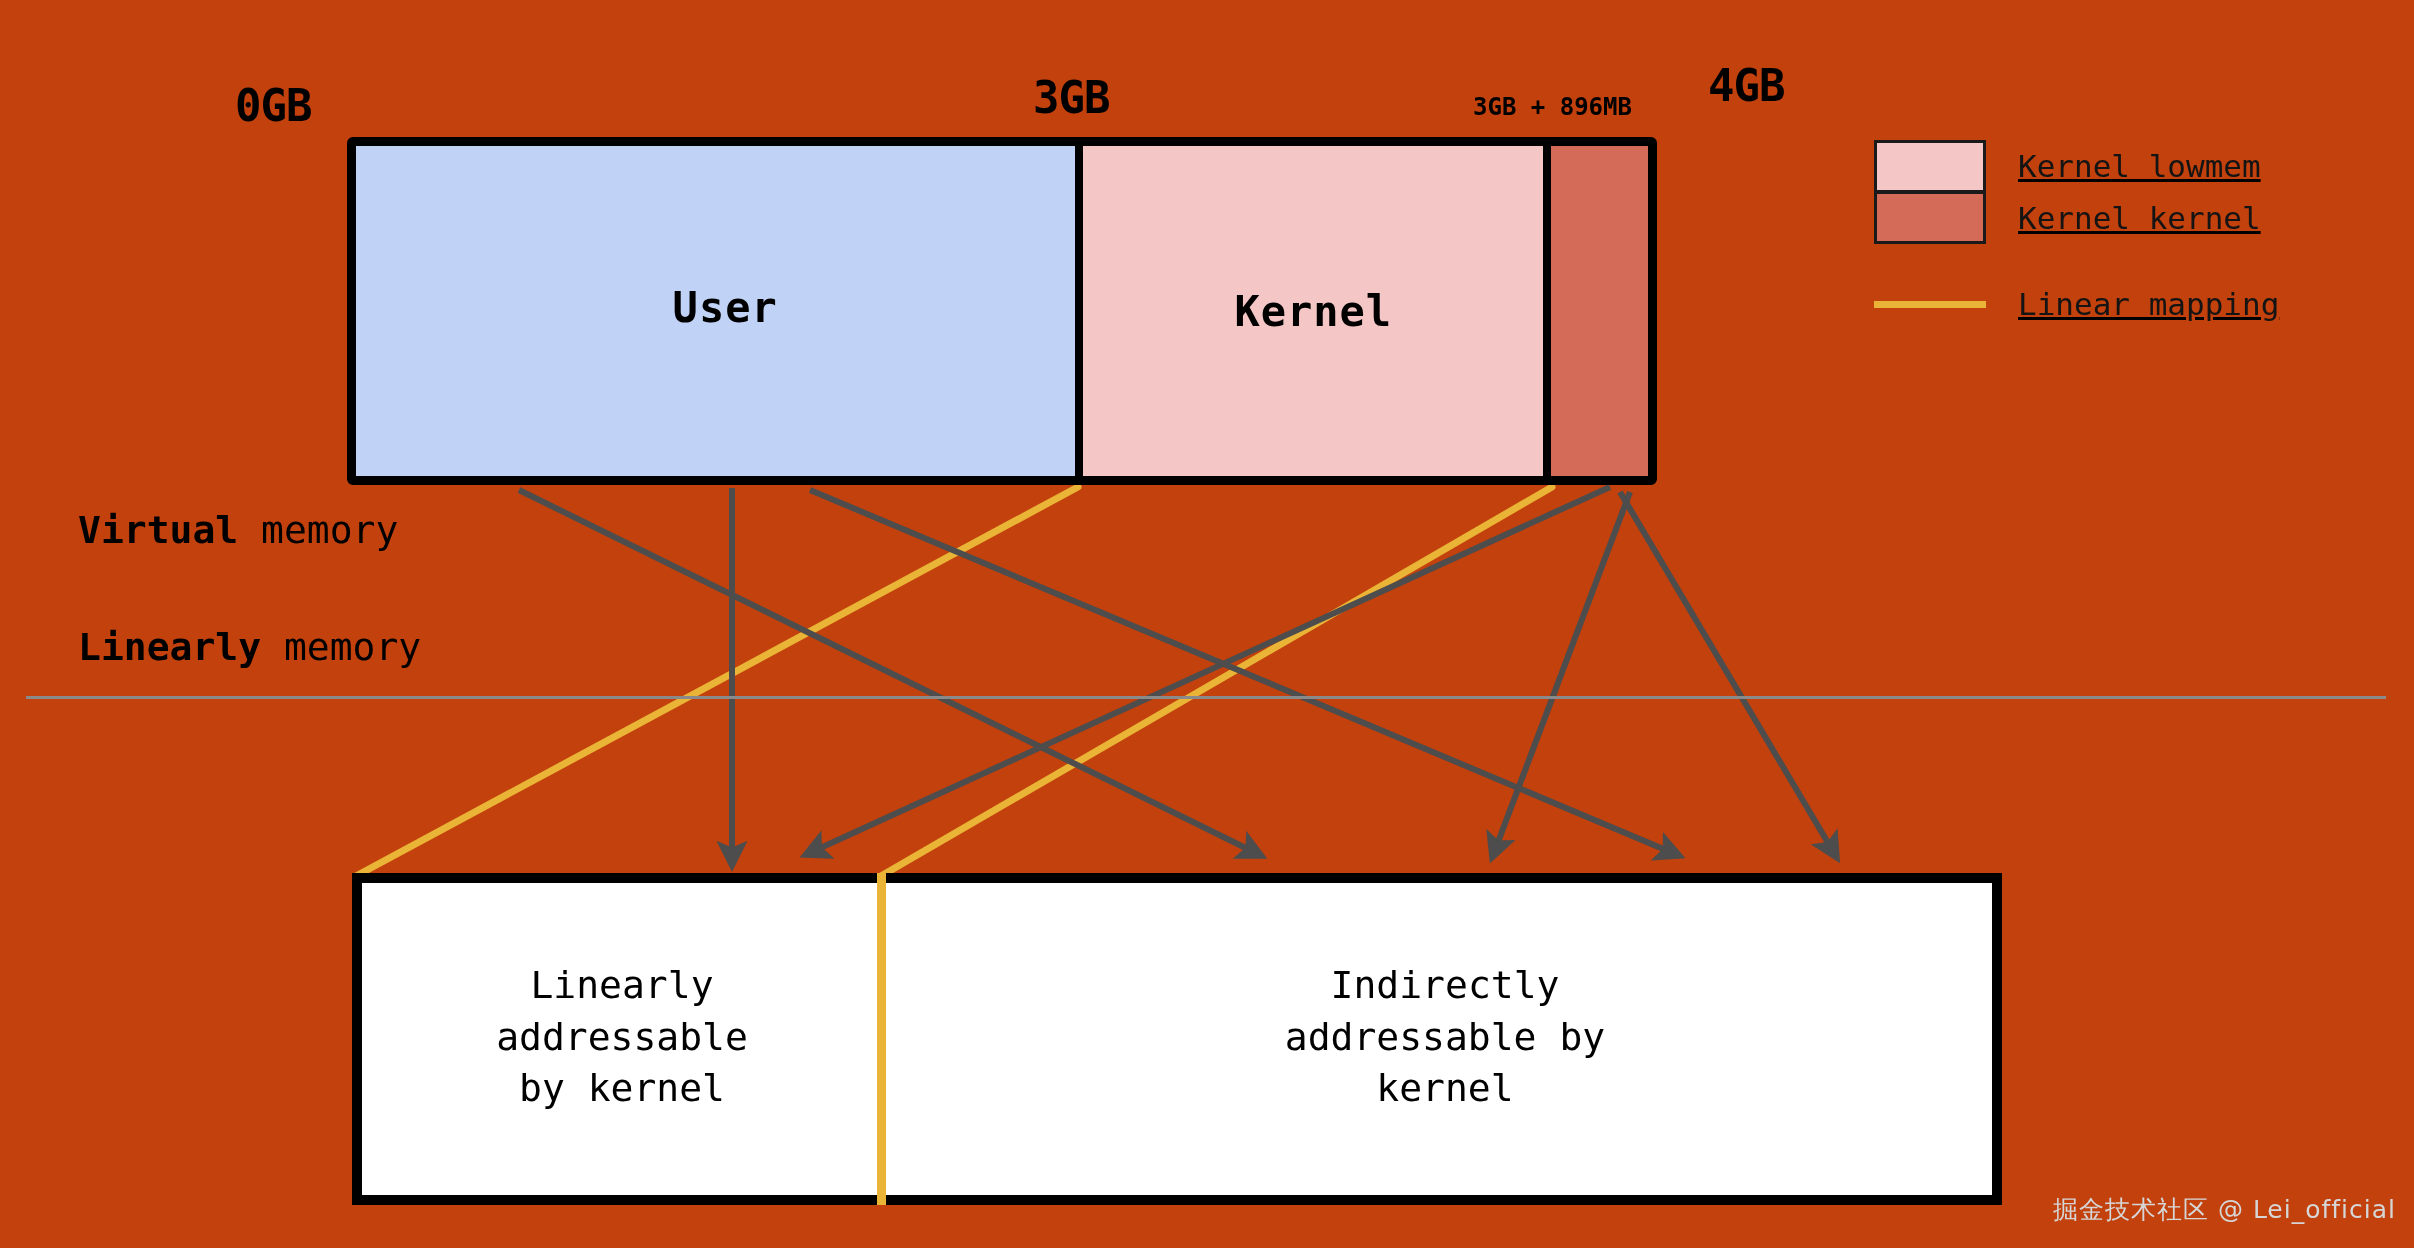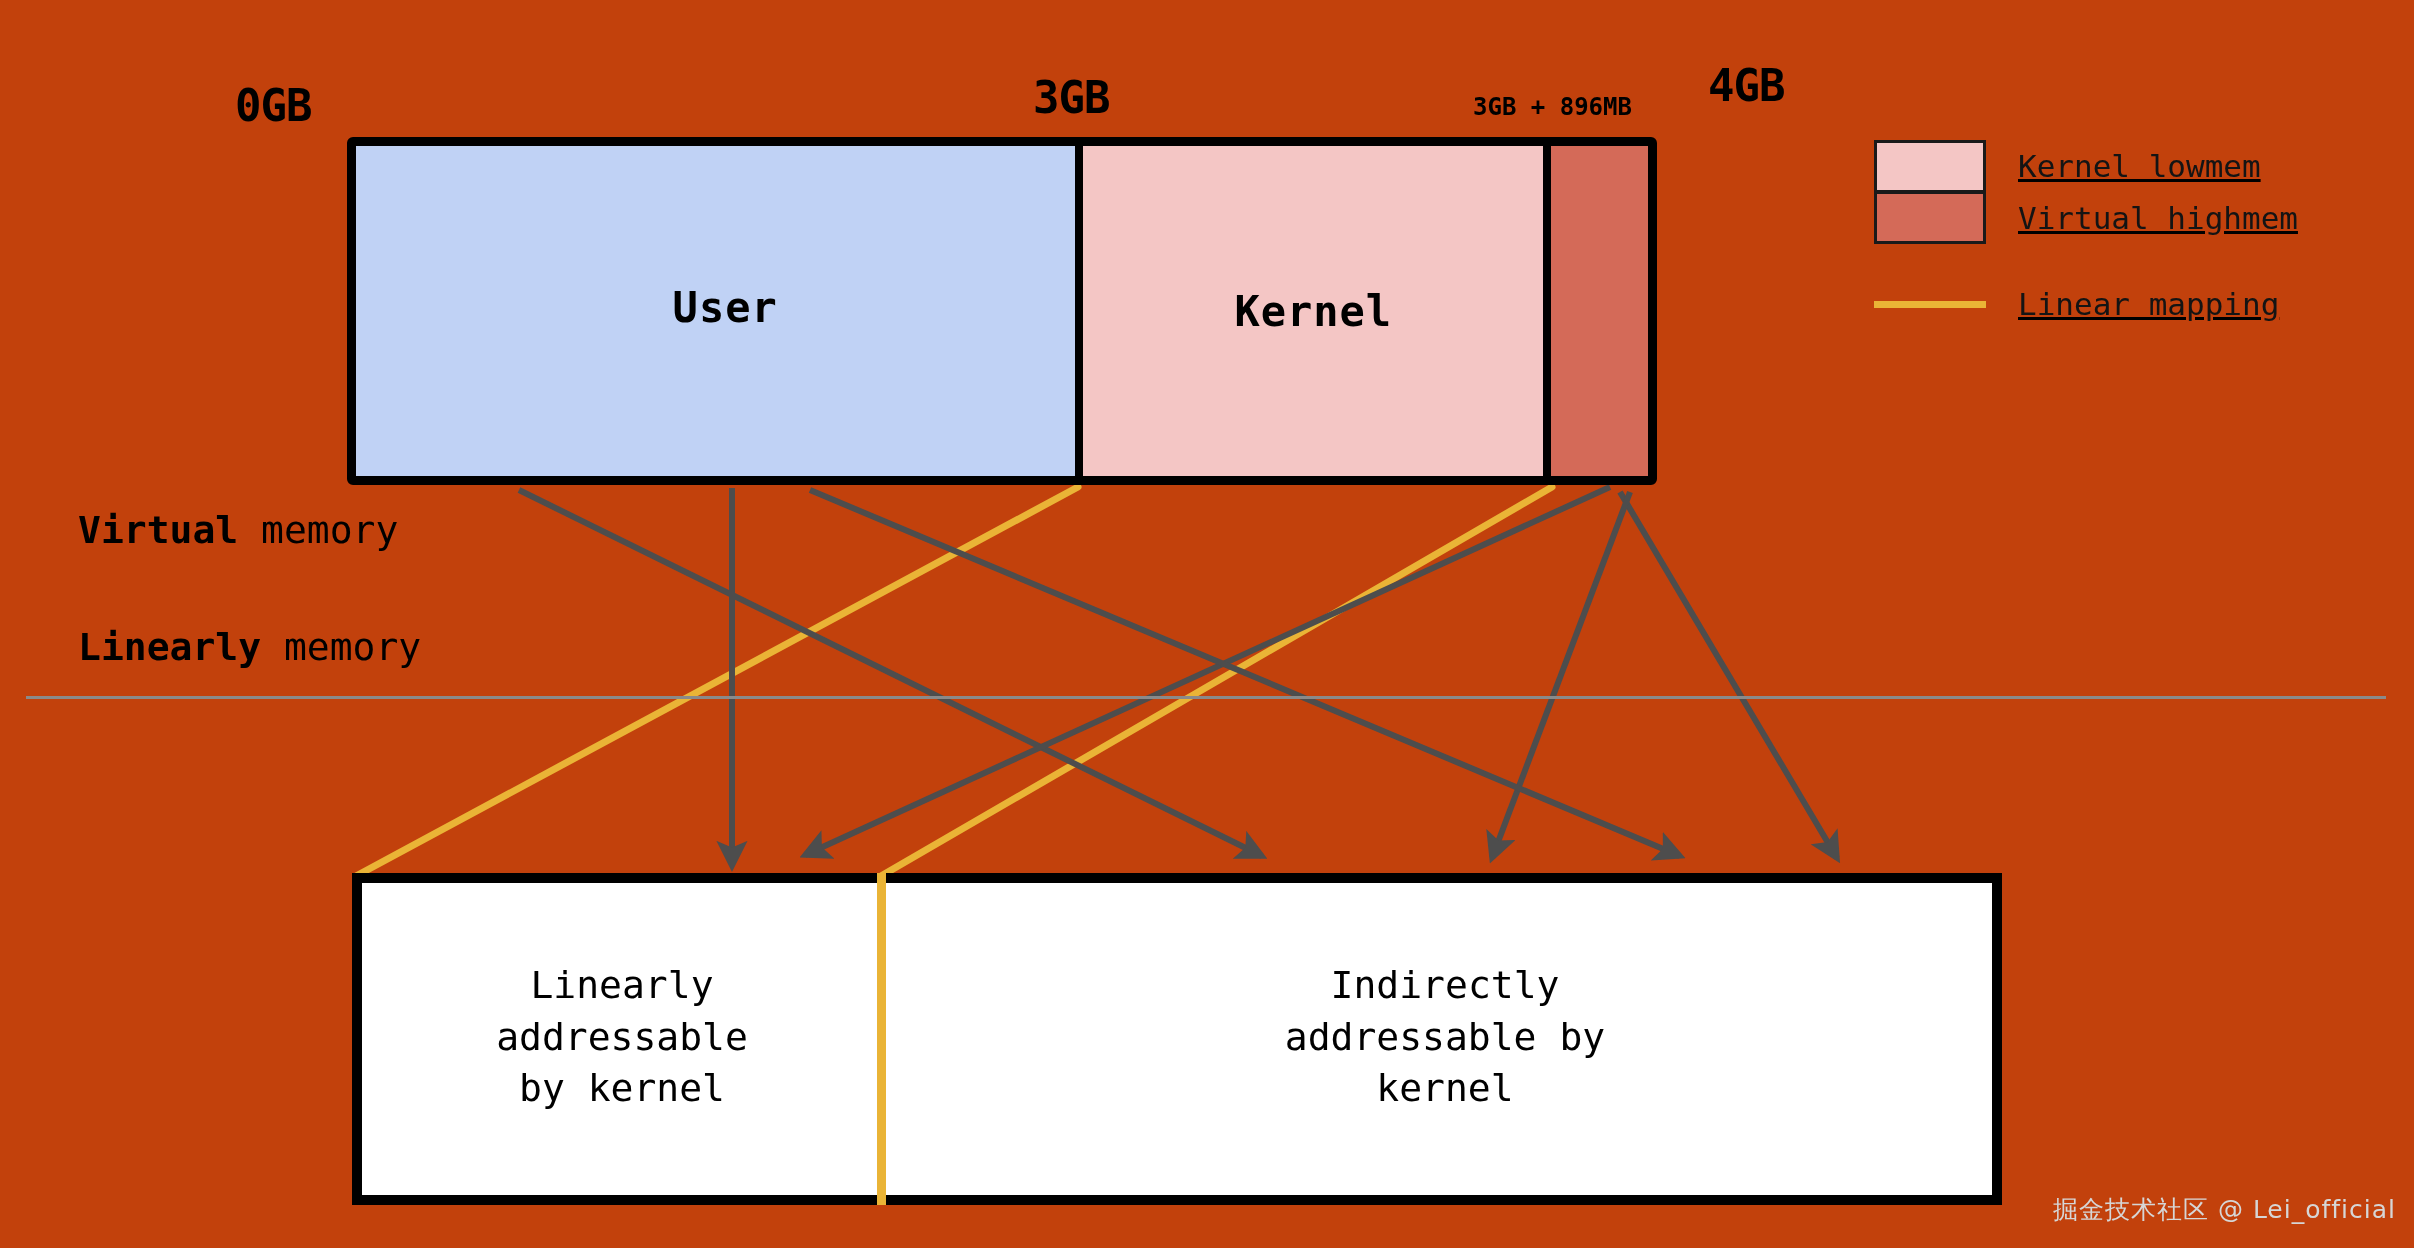--- a/index.html
+++ b/index.html
@@ -258,21 +258,21 @@
 
   <div class="legend">
 
     <div class="legend-row">
       <div class="legend-swatch sw-low"></div>
       <div class="legend-text">Kernel lowmem</div>
     </div>
 
     <div class="legend-row">
       <div class="legend-swatch sw-high"></div>
-      <div class="legend-text">Virtual highmem</div>
+      <div class="legend-text">Kernel kernel</div>
     </div>
 
     <div class="legend-gap-a"></div>
 
     <div class="legend-row">
       <div class="legend-line"></div>
       <div class="legend-text">Linear mapping</div>
     </div>
 
     <div class="legend-gap-b"></div>

